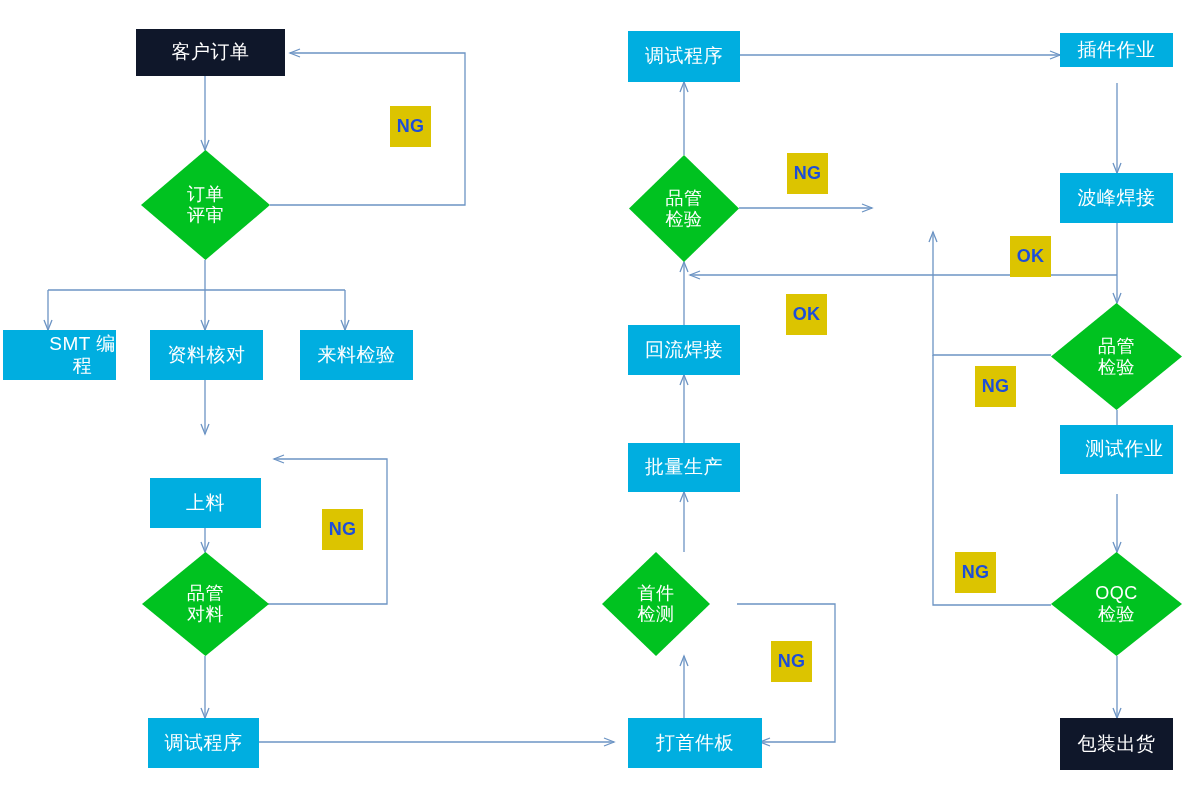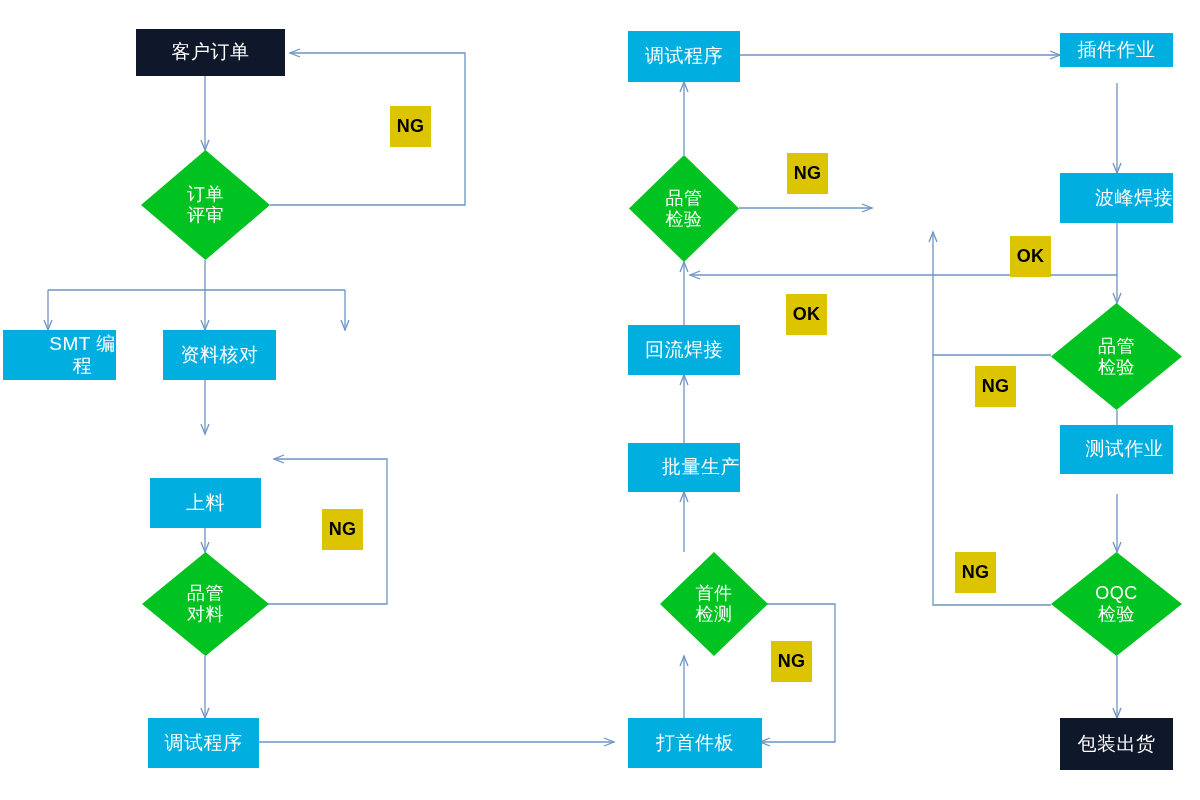--- a/index.html
+++ b/index.html
@@ -61,21 +61,21 @@
     position: relative;
     z-index: 2;
     color: #ffffff;
     white-space: pre-line;
     line-height: 1.16;
   }
   .badge {
     position: absolute;
     box-sizing: border-box;
     background: #DCC400;
-    color: #000000;
+    color: #1d4ed8;
     font-size: 18px;
     font-weight: 600;
     display: flex;
     align-items: center;
     justify-content: center;
     letter-spacing: 0.3px;
   }
 </style>
 </head>
 <body>
@@ -159,24 +159,27 @@
   </div>
 
   <div class="badge" style="left:390px; top:106px; width:41px; height:41px;">
     <span>NG</span>
   </div>
 
   <div class="node process" style="left:3px; top:330px; width:113px; height:50px;padding-left:46px;">
     <span>SMT 编程</span>
   </div>
 
-  <div class="node process" style="left:150px; top:330px; width:113px; height:50px;margin-left:13px;">
+  <div class="node process" style="left:150px; top:330px; width:113px; height:50px;">
     <span>资料核对</span>
   </div>
 
+  <div class="node process" style="left:300px; top:330px; width:113px; height:50px;">
+    <span>来料检验</span>
+  </div>
 
   <div class="node process" style="left:150px; top:434px; width:111px; height:50px;margin-top:44px;">
     <span>上料</span>
   </div>
 
   <div class="badge" style="left:322px; top:509px; width:41px; height:41px;">
     <span>NG</span>
   </div>
 
   <div class="node decision" style="left:142px; top:552px; width:127px; height:104px;">
@@ -208,46 +211,46 @@
   </div>
 
   <div class="badge" style="left:786px; top:294px; width:41px; height:41px;">
     <span>OK</span>
   </div>
 
   <div class="node process" style="left:628px; top:325px; width:112px; height:50px;">
     <span>回流焊接</span>
   </div>
 
-  <div class="node process" style="left:628px; top:443px; width:112px; height:49px;justify-content:flex-end;">
+  <div class="node process" style="left:628px; top:443px; width:112px; height:49px;">
     <span>批量生产</span>
   </div>
 
-  <div class="node decision" style="left:660px; top:552px; width:108px; height:104px;">
+  <div class="node decision" style="left:602px; top:552px; width:108px; height:104px;">
     <svg class="diamond-shape" viewBox="0 0 100 100" preserveAspectRatio="none">
       <polygon points="50,0 100,50 50,100 0,50" fill="#00C220"></polygon>
     </svg>
     <span class="diamond-label">首件
 检测</span>
   </div>
 
   <div class="badge" style="left:771px; top:641px; width:41px; height:41px;">
     <span>NG</span>
   </div>
 
   <div class="node process" style="left:628px; top:718px; width:134px; height:50px;">
     <span>打首件板</span>
   </div>
 
   <div class="node process" style="left:1060px; top:33px; width:113px; height:34px;">
     <span>插件作业</span>
   </div>
 
 
-  <div class="node process" style="left:1060px; top:173px; width:113px; height:50px;justify-content:flex-end;">
+  <div class="node process" style="left:1060px; top:173px; width:113px; height:50px;">
     <span>波峰焊接</span>
   </div>
 
   <div class="badge" style="left:1010px; top:236px; width:41px; height:41px;">
     <span>OK</span>
   </div>
 
   <div class="node decision" style="left:1051px; top:303px; width:131px; height:107px;">
     <svg class="diamond-shape" viewBox="0 0 100 100" preserveAspectRatio="none">
       <polygon points="50,0 100,50 50,100 0,50" fill="#00C220"></polygon>

